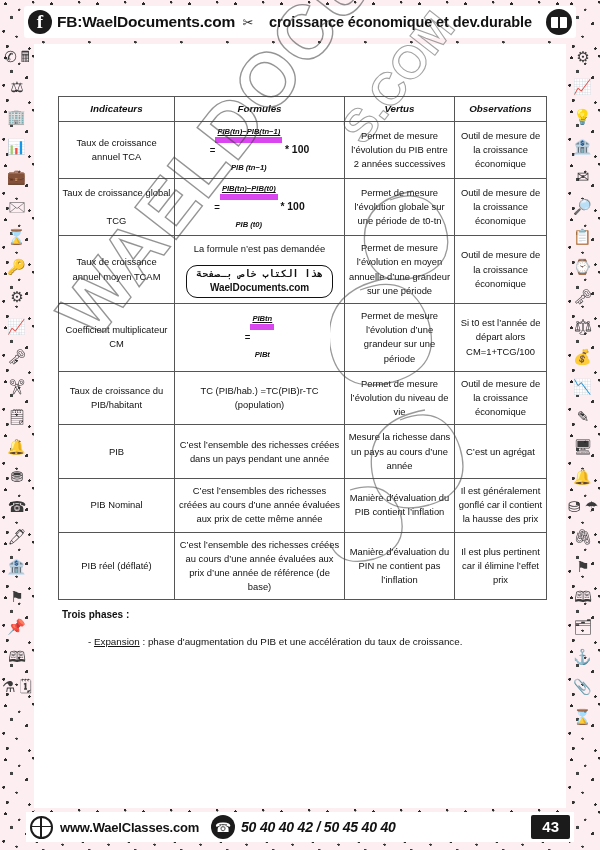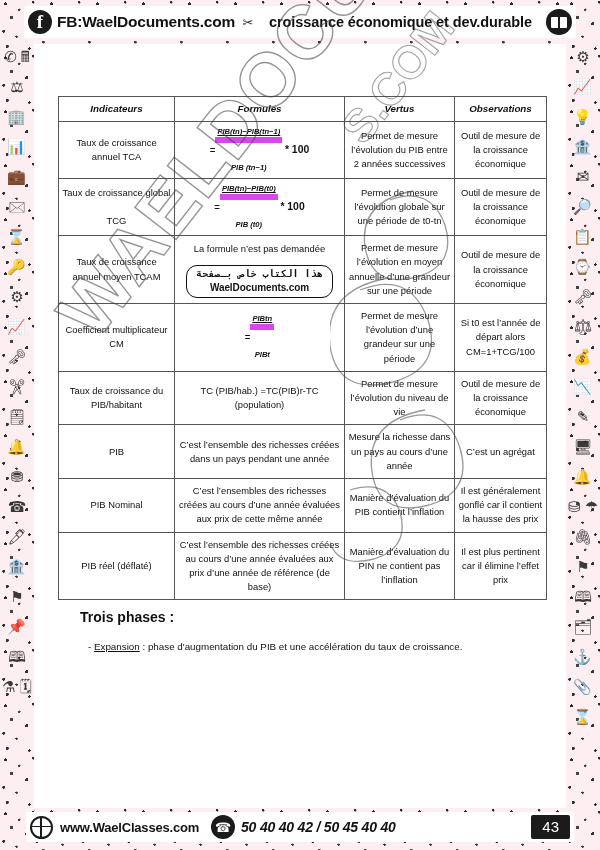--- a/index.html
+++ b/index.html
@@ -189,22 +189,22 @@
     font-size: 10px; font-weight: bold; color: #111;
     direction: rtl; white-space: nowrap;
   }
   .stamp .en {
     font-size: 10px; font-weight: bold; color: #111;
     white-space: nowrap; letter-spacing: -.1px;
   }
 
   .post-table { margin-top: 9px; }
   .phases-title {
-    font-size: 14px; font-weight: bold; color: #111;
-    margin-left: 22px; margin-bottom: 14px;
+    font-size: 10px; font-weight: bold; color: #111;
+    margin-left: 4px; margin-bottom: 14px;
   }
   .phase-line {
     font-size: 9.8px; color: #111; margin-left: 30px; line-height: 15px;
   }
   .phase-line .u { text-decoration: underline; }
 
   
   .watermark {
     position: absolute;
     left: 40px; top: 300px;
@@ -278,21 +278,21 @@
     display: flex; align-items: center; justify-content: center;
     font-size: 13px; flex: 0 0 auto; margin: 0 6px 0 12px;
   }
   .foot-phone {
     font-size: 14px; font-weight: bold; color: #111;
     white-space: nowrap; letter-spacing: -.2px; font-style: italic;
   }
   .foot-spacer { flex: 1 1 auto; }
   .page-num {
     background: #1b1b1b; color: #fff;
-    font-size: 15px; font-weight: normal;
+    font-size: 15px; font-weight: bold;
     padding: 3px 11px 4px 11px;
     border-radius: 2px;
     flex: 0 0 auto;
     margin-right: 4px;
   }
 </style>
 </head>
 <body>
 
 <div id="page">

